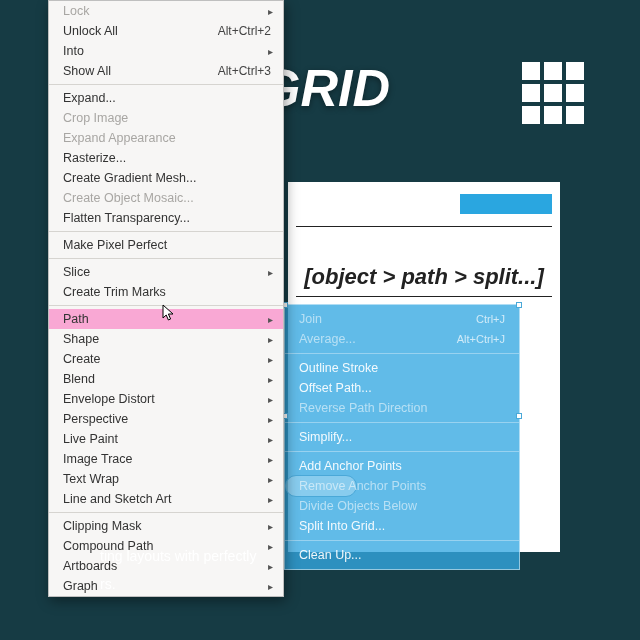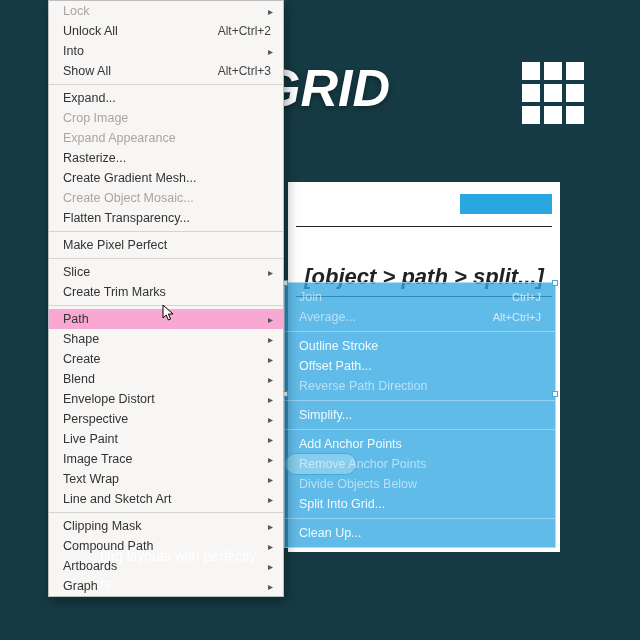--- a/index.html
+++ b/index.html
@@ -74,22 +74,22 @@
   .menu .row .arr { position:absolute; right:10px; font-size:10px; color:#555; }
   .menu .row.disabled { color:#a8a6a3; }
   .menu .row.highlight { background:#f9a8d4; }
   .menu .sep { height:1px; background:#d6d4d0; margin:3px 0; }
   .cursor {
     position:absolute; left:162px; top:304px;
     width:14px; height:18px; pointer-events:none;
   }
   .submenu {
     position:absolute;
-    left:284px; top:282px;
-    width:272px;
+    left:284px; top:304px;
+    width:236px;
     background: rgba(53,168,226,.78);
     border:1px solid rgba(255,255,255,.5);
     padding:4px 0;
     font-size:12.5px;
     color:#fafcfe;
   }
   .submenu .srow {
     display:flex; align-items:center;
     padding:3px 14px;
     height:20px;

